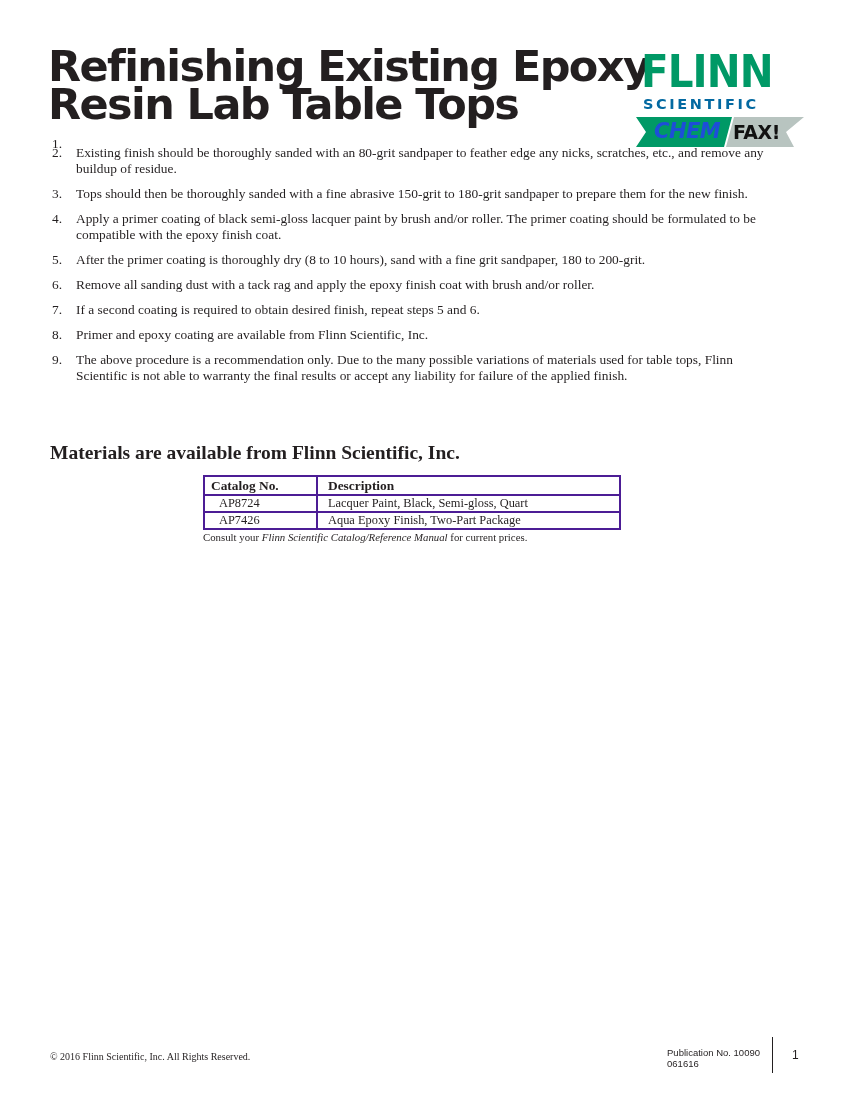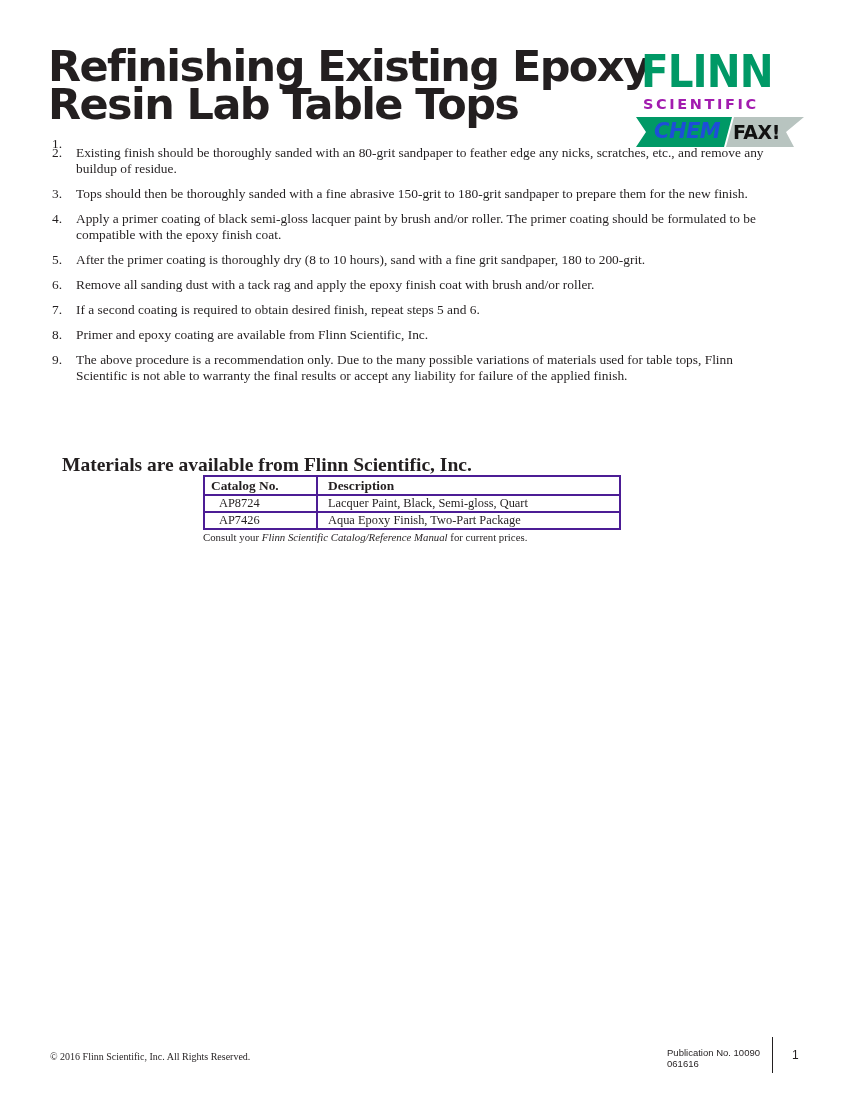--- a/index.html
+++ b/index.html
@@ -51,21 +51,21 @@
     }
     .logo-scientific {
       position: absolute;
       left: 7px;
       top: 47px;
       font-family: "DejaVu Sans", sans-serif;
       font-weight: bold;
       font-size: 14.5px;
       line-height: 15px;
       letter-spacing: 2.6px;
-      color: #a21caf;
+      color: #0369a1;
     }
     .logo-banner {
       position: absolute;
       left: 0px;
       top: 64px;
       width: 170px;
       height: 36px;
     }
     .logo-banner svg { position: absolute; left: 0; top: 0; }
     .logo-chem {
@@ -115,21 +115,21 @@
       position: absolute;
       left: 0;
       top: 0;
       width: 22px;
     }
 
     .materials-heading {
       position: absolute;
       left: 50px;
       top: 441px;
-      margin: 12px;
+      margin: 0;
       font-family: "Liberation Serif", serif;
       font-weight: bold;
       font-size: 19.5px;
       line-height: 24px;
       color: #231f20;
     }
 
     .catalog-table {
       position: absolute;
       left: 203px;

